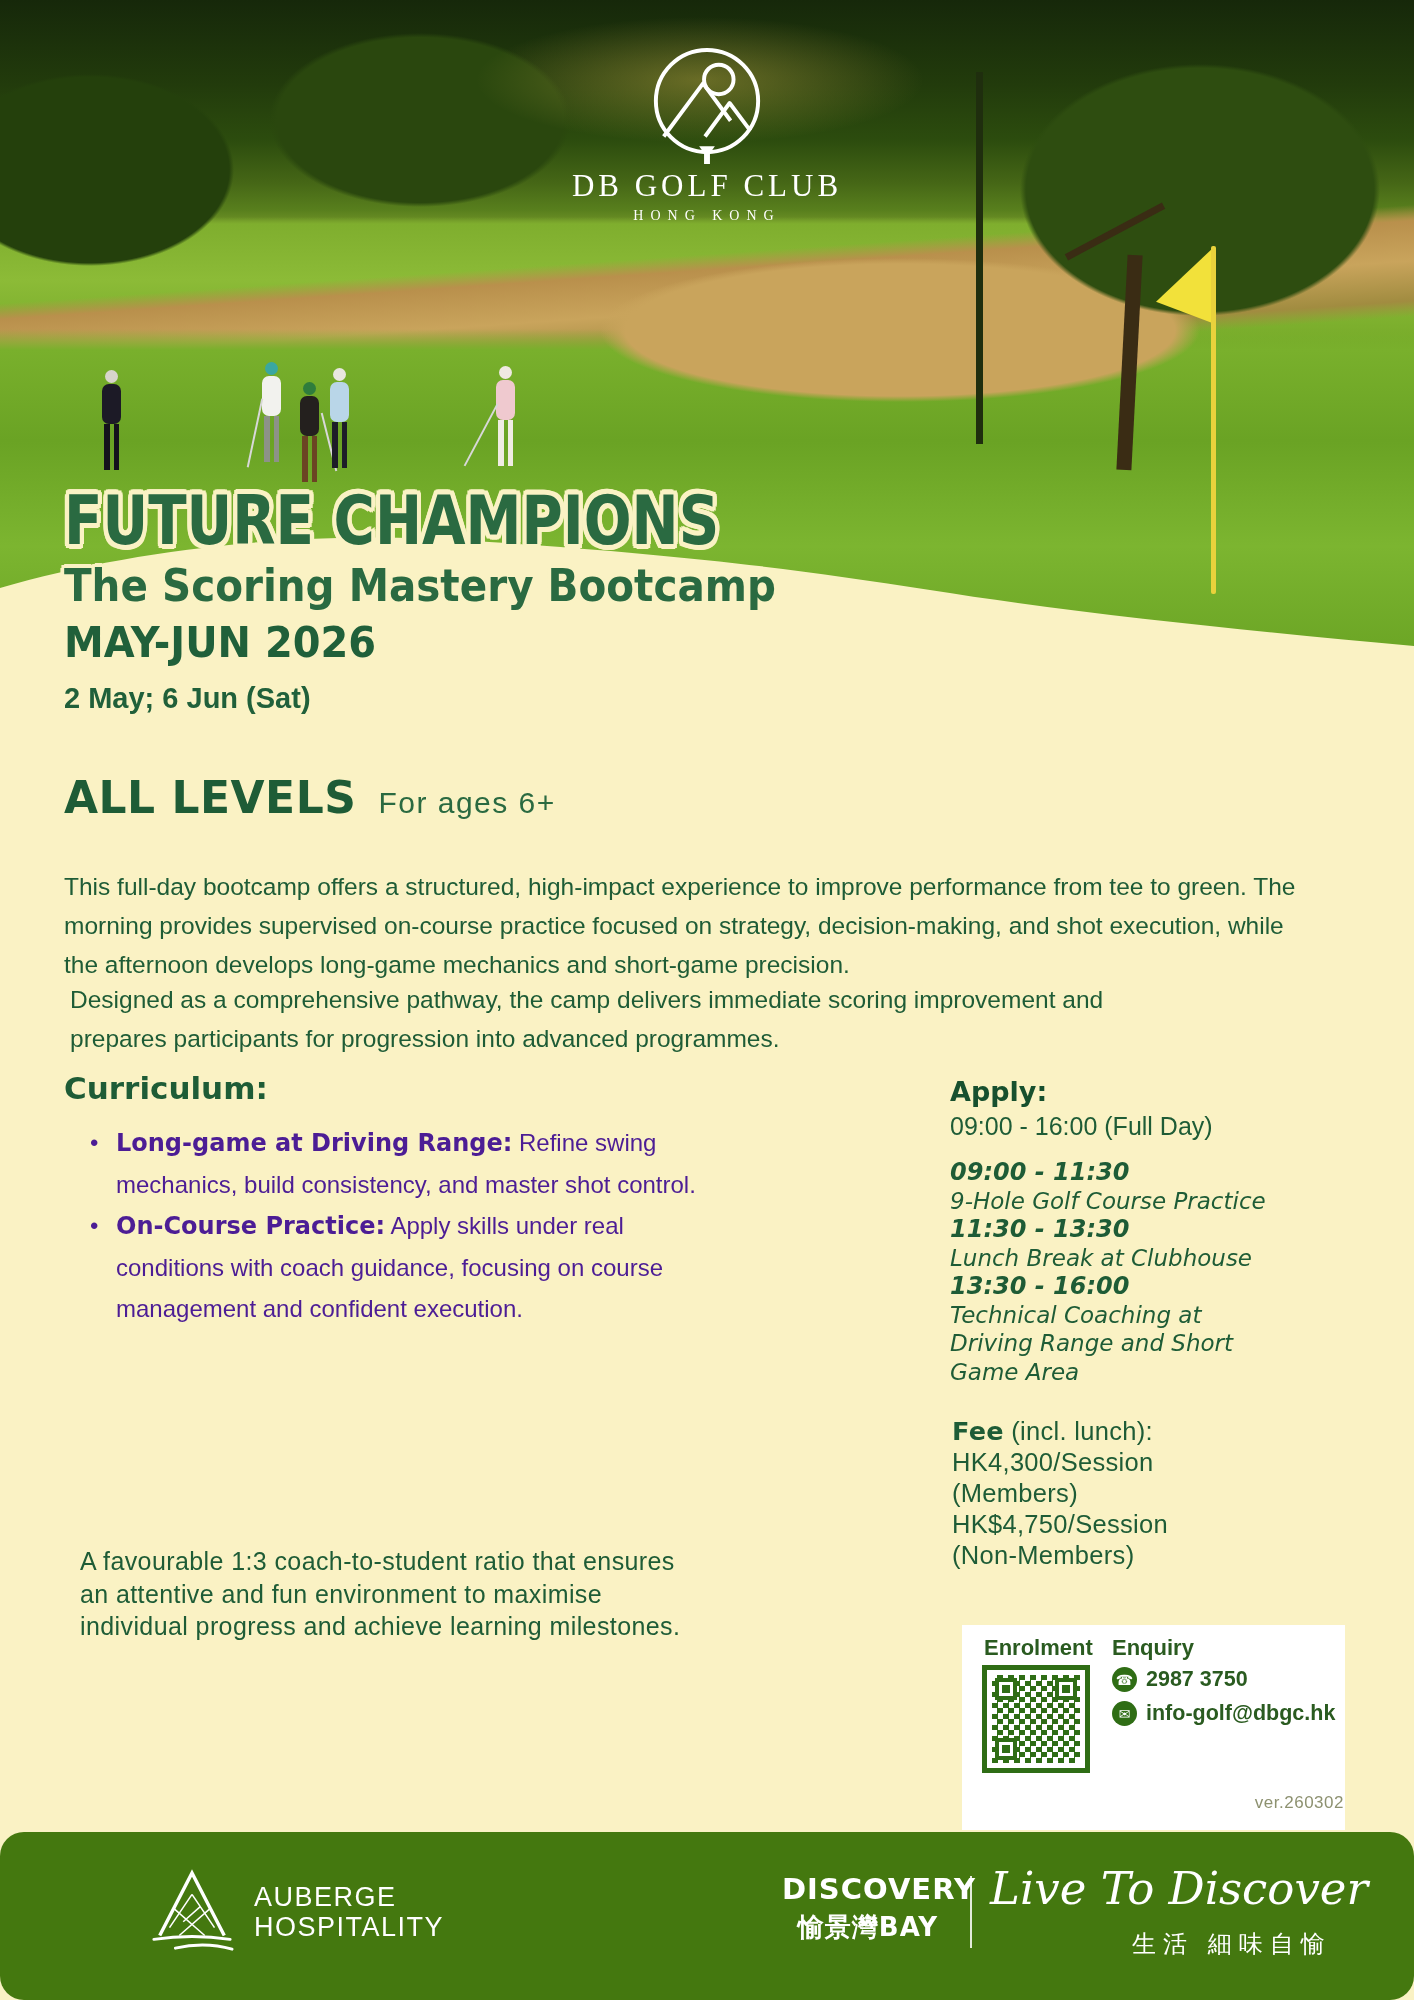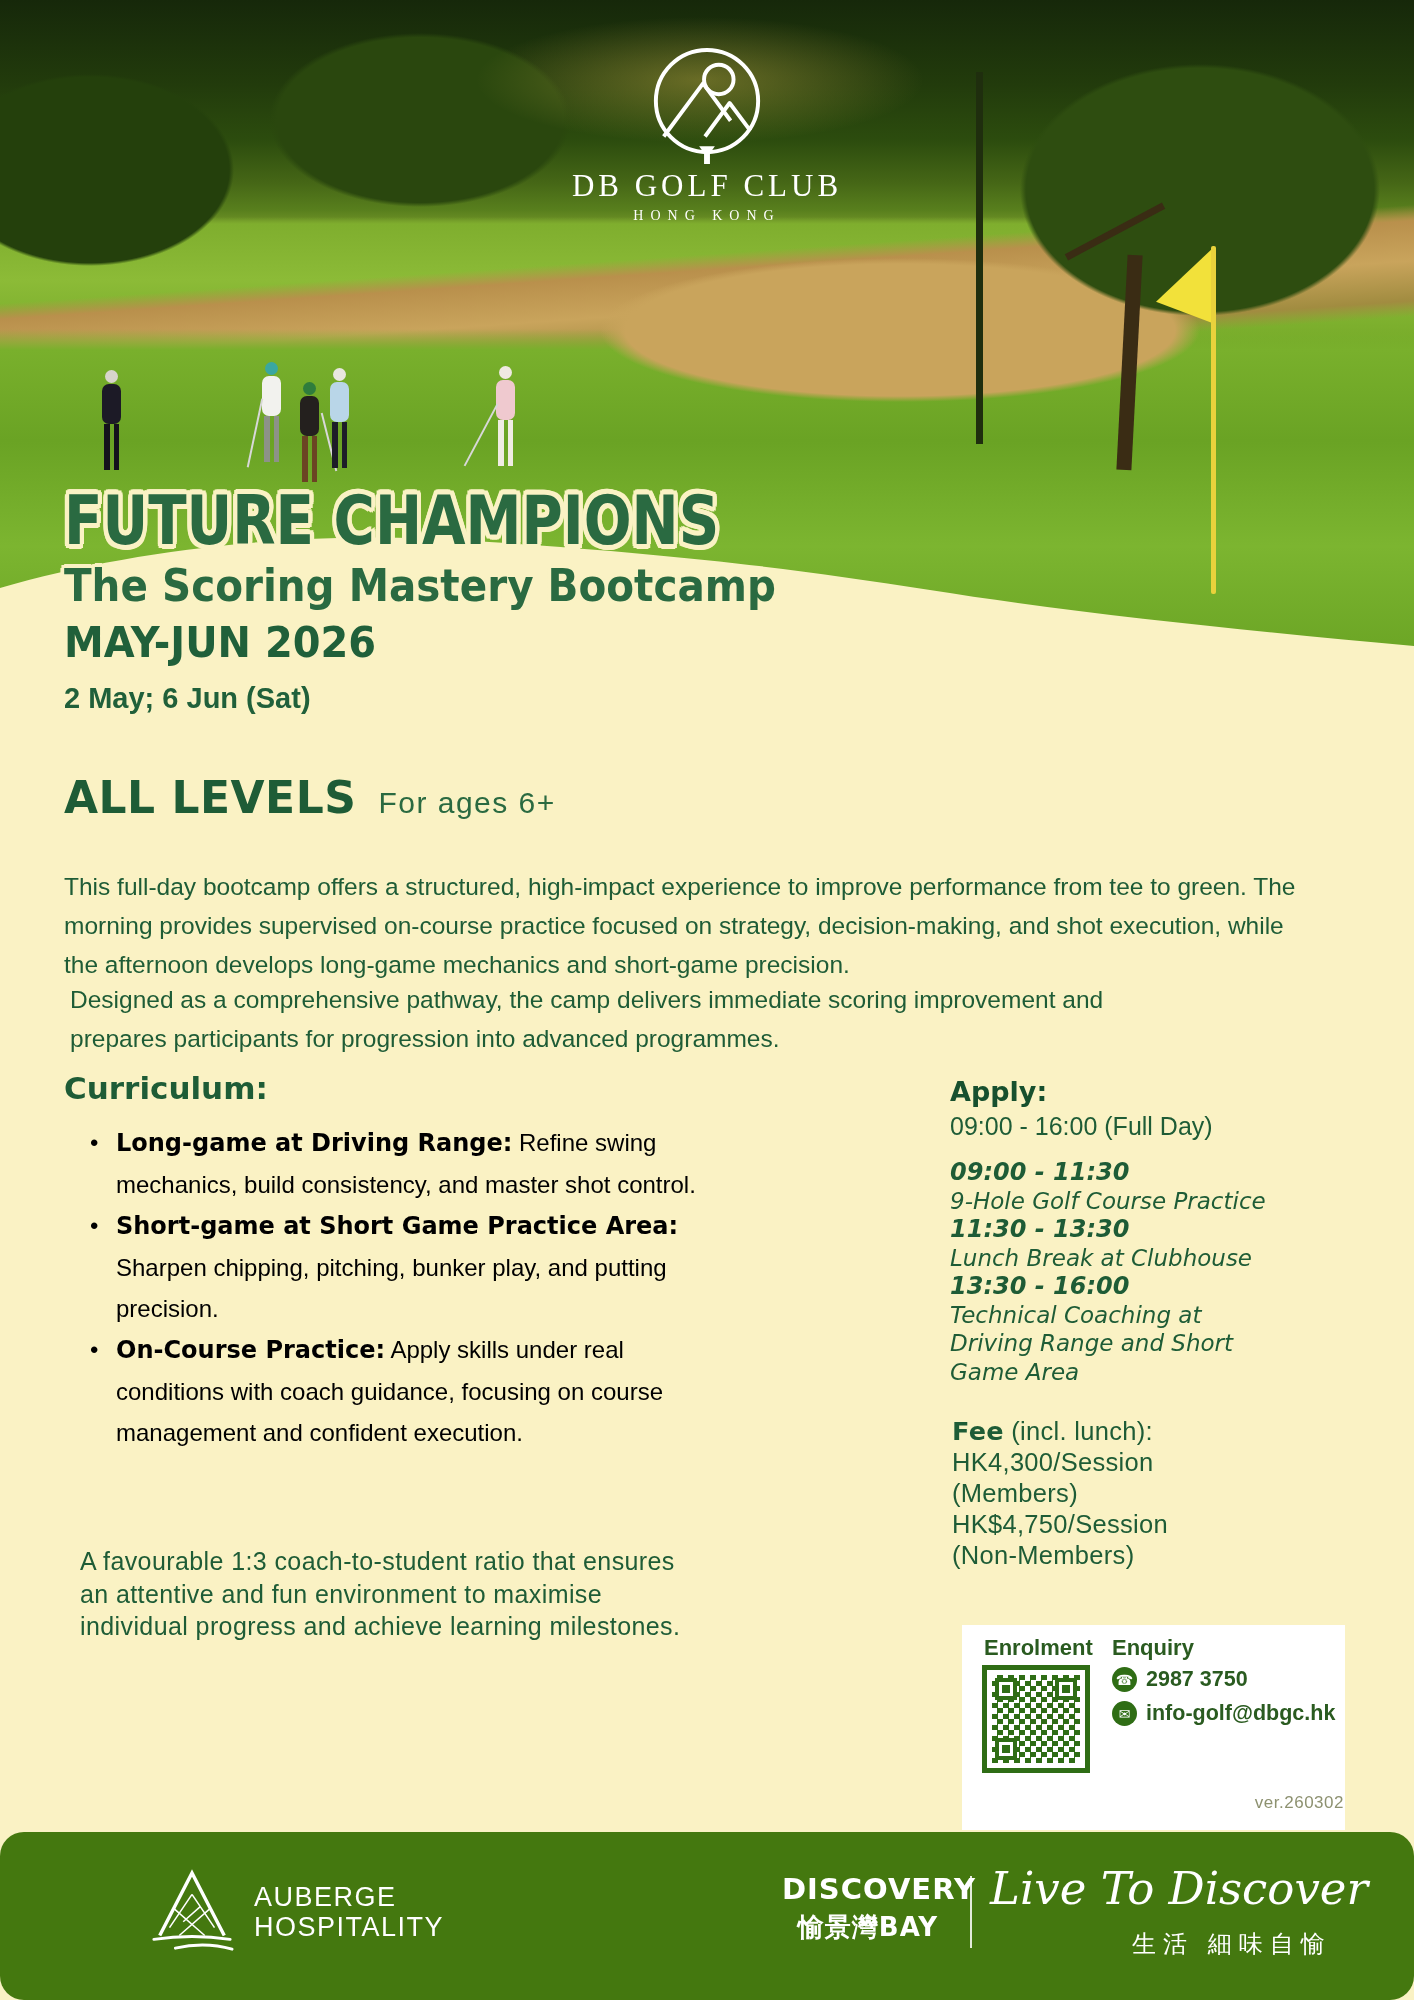--- a/index.html
+++ b/index.html
@@ -61,21 +61,21 @@
   .level{font-family:"DejaVu Sans",sans-serif;font-weight:bold;font-size:44px;letter-spacing:.5px;color:#1E5C36;}
   .ages{font-size:30px;letter-spacing:1.5px;color:#2A6A41;}
   .para{position:absolute;left:64px;color:#1E5C36;font-size:24.5px;line-height:39px;}
   .p1{top:842px;width:1250px;}
   .p2{top:955px;left:70px;width:1130px;}
 
   
   .curriculum-h{position:absolute;left:64px;top:1070px;font-family:"DejaVu Sans",sans-serif;
     font-weight:bold;font-size:31px;color:#1E5C36;}
   .bullets{position:absolute;left:88px;top:1122px;width:625px;margin:0;padding:0;list-style:none;}
-  .bullets li{position:relative;padding-left:28px;font-size:24px;line-height:41px;color:#000000;}
+  .bullets li{position:relative;padding-left:28px;font-size:24px;line-height:41px;color:#4c1d95;}
   .bullets li::before{content:"•";position:absolute;left:2px;top:0;}
   .bullets .blabel{font-family:"DejaVu Sans",sans-serif;font-weight:bold;}
 
   
   .time-h{position:absolute;left:950px;top:1076px;font-family:"DejaVu Sans",sans-serif;font-weight:bold;
     font-size:27px;color:#17502E;}
   .time-full{position:absolute;left:950px;top:1112px;font-size:25px;color:#1E5C36;}
   .schedule{position:absolute;left:950px;top:1158px;width:335px;color:#1E5C36;}
   .schedule .t{font-family:"DejaVu Sans",sans-serif;font-style:italic;font-weight:bold;font-size:24px;line-height:28.5px;}
   .schedule .a{font-family:"DejaVu Sans",sans-serif;font-style:italic;font-size:23px;line-height:28.5px;}
@@ -207,23 +207,20 @@
   </div>
   <p class="para p1">This full-day bootcamp offers a structured, high-impact experience to improve performance from tee to green. The morning provides supervised on-course practice focused on strategy, decision-making, and shot execution, while the afternoon develops long-game mechanics and short-game precision.</p>
   <p class="para p2">Designed as a comprehensive pathway, the camp delivers immediate scoring improvement and prepares participants for progression into advanced programmes.</p>
 
   <div class="curriculum-h">Curriculum:</div>
   <ul class="bullets">
     <li>
       <span class="blabel">Long-game at Driving Range:</span><span> Refine swing mechanics, build consistency, and master shot control.</span>
     </li>
     <li>
-      <span class="blabel">Short-game at Short Game Practice Area:</span><span> Sharpen chipping, pitching, bunker play, and putting precision.</span>
-    </li>
-    <li>
       <span class="blabel">On-Course Practice:</span><span> Apply skills under real conditions with coach guidance, focusing on course management and confident execution.</span>
     </li>
   </ul>
 
   <div class="time-h">Apply:</div>
   <div class="time-full">09:00 - 16:00  (Full Day)</div>
   <div class="schedule">
     <div class="t">09:00 - 11:30</div>
     <div class="a">9-Hole Golf Course Practice</div>
     <div class="t">11:30 - 13:30</div>

